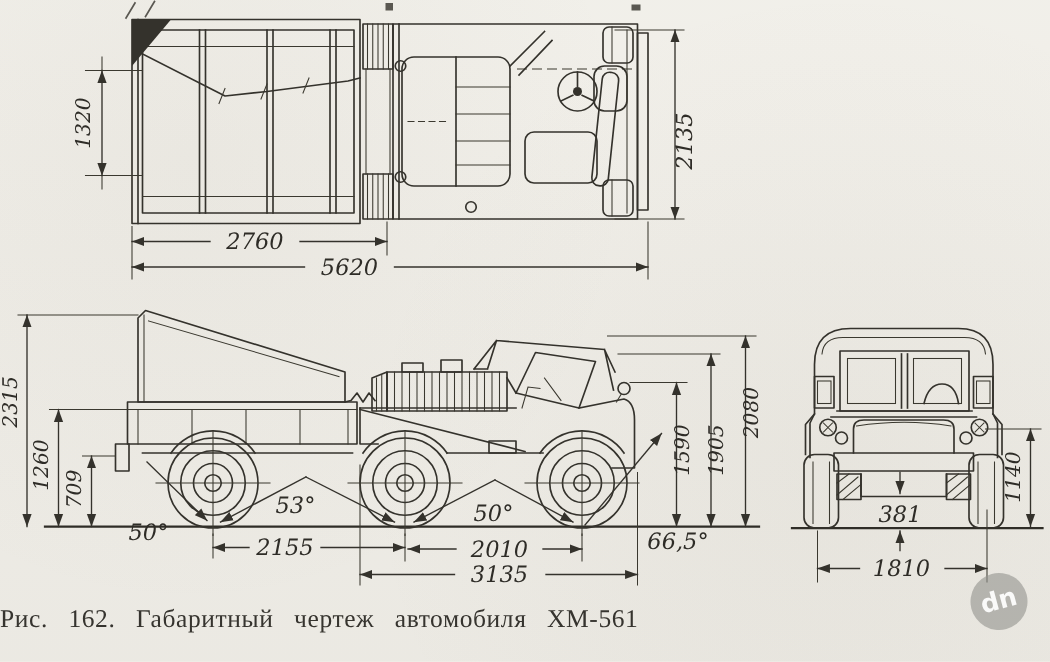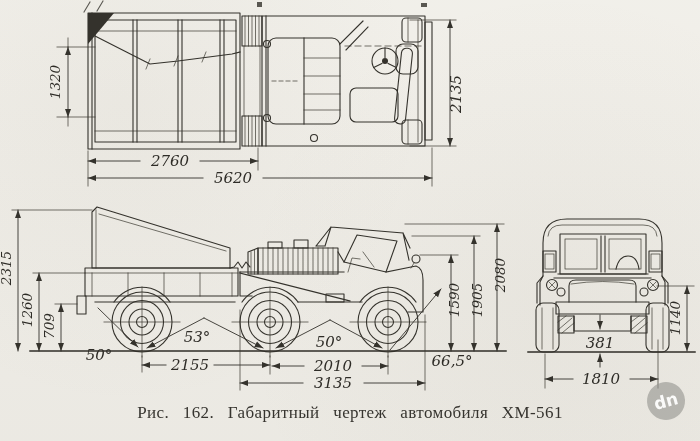--- a/index.html
+++ b/index.html
@@ -14,21 +14,21 @@
   }
   svg{position:absolute;top:0;left:0;}
   .ln{stroke:#34322c;fill:none;stroke-width:1.1;stroke-linejoin:round;stroke-linecap:square;}
   .hv{stroke:#2f2d27;fill:none;stroke-width:1.5;stroke-linecap:square;}
   .tn{stroke:#3a382f;fill:none;stroke-width:0.7;stroke-linecap:square;}
   .dm{stroke:#34322c;fill:none;stroke-width:0.9;stroke-linecap:square;}
   .fl{fill:#34322c;stroke:none;}
   text.d{font-style:italic;font-size:15px;font-family:"DejaVu Serif",serif;fill:#2e2c27;text-anchor:middle;}
   text.d.sm{font-size:13.5px;}
   #caption{
-    position:absolute;left:0;top:403px;width:100%;text-align:center;
+    position:absolute;left:0;top:403px;width:100%;text-align:left;
     font-size:17px;color:#36342f;letter-spacing:0.4px;word-spacing:9px;
   }
   #watermark{
     position:absolute;left:647px;top:382px;width:38px;height:38px;border-radius:50%;
     background:rgba(148,148,144,0.62);display:flex;align-items:center;justify-content:center;
     transform:rotate(-15deg);
   }
   #watermark span{
     font-family:"DejaVu Sans",sans-serif;font-weight:bold;font-size:17px;
     color:rgba(255,255,255,0.93);

